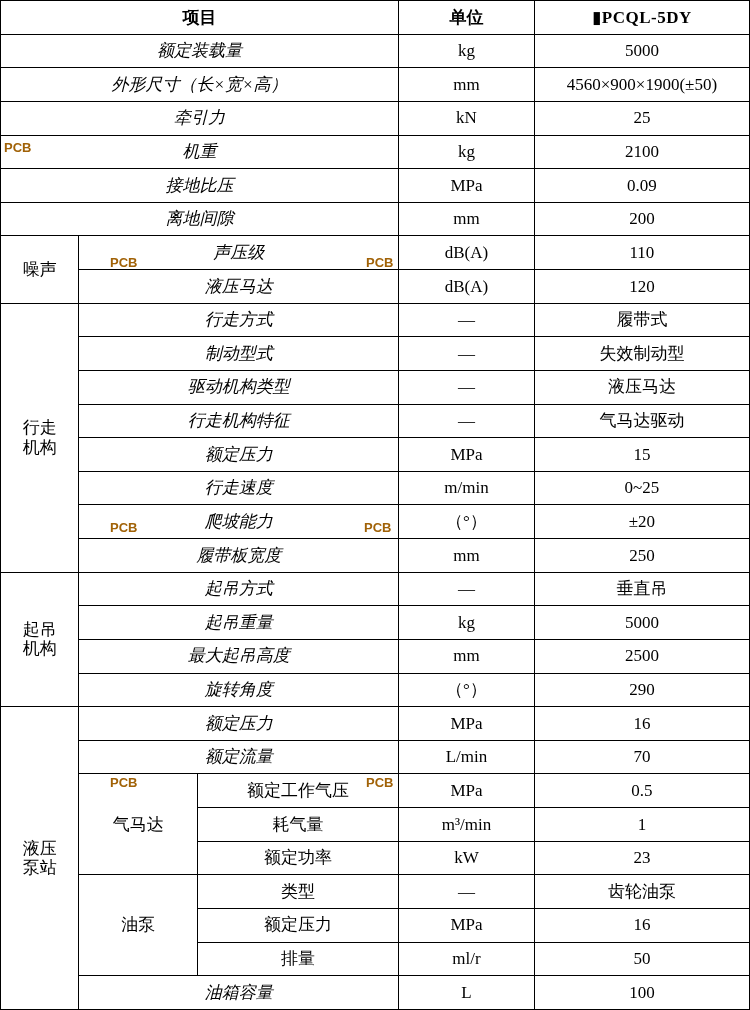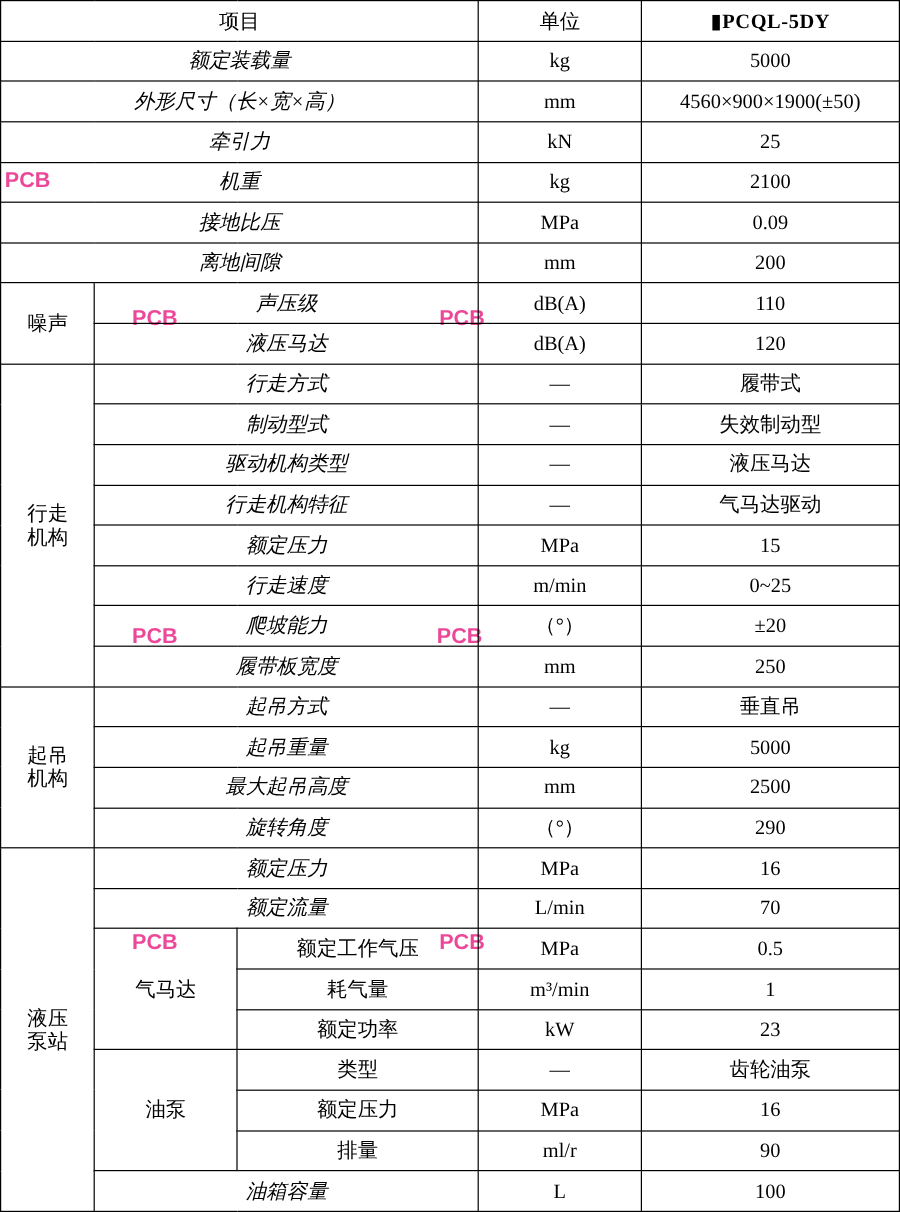--- a/index.html
+++ b/index.html
@@ -29,21 +29,21 @@
     line-height: 1.15;
     background: transparent;
   }
   .col-g1 { width: 78px; }
   .col-g2 { width: 118px; }
   .col-item { width: 200px; }
   .col-unit { width: 135px; }
   .col-val  { width: 214px; }
 
   .hdr {
-    font-weight: normal;
+    font-weight: bold;
     font-size: 20px;
   }
   .hdr-model {
     font-weight: bold;
     font-size: 19px;
     letter-spacing: 0.5px;
   }
   .group {
     font-weight: normal;
     font-size: 19px;
@@ -63,22 +63,22 @@
   .val {
     font-size: 17px;
   }
   .val-cn {
     font-size: 19px;
     font-weight: normal;
   }
   
   .wm {
     position: absolute;
-    color: #ec4899;
-    font-size: 18px;
+    color: #a16207;
+    font-size: 13px;
     font-weight: bold;
     pointer-events: none;
     font-family: "Liberation Sans", sans-serif;
   }
   #wm-layer {
     position: absolute;
     top: 0; left: 0;
     width: 750px; height: 1010px;
     pointer-events: none;
     z-index: 0;
@@ -265,21 +265,21 @@
         <td class="val-cn">齿轮油泵</td>
       </tr>
       <tr>
         <td class="item-sm">额定压力</td>
         <td class="unit">MPa</td>
         <td class="val">16</td>
       </tr>
       <tr>
         <td class="item-sm">排量</td>
         <td class="unit">ml/r</td>
-        <td class="val">90</td>
+        <td class="val">50</td>
       </tr>
 
       <tr>
         <td class="item" colspan="2">油箱容量</td>
         <td class="unit">L</td>
         <td class="val">100</td>
       </tr>
     </tbody>
   </table>
 </div>

